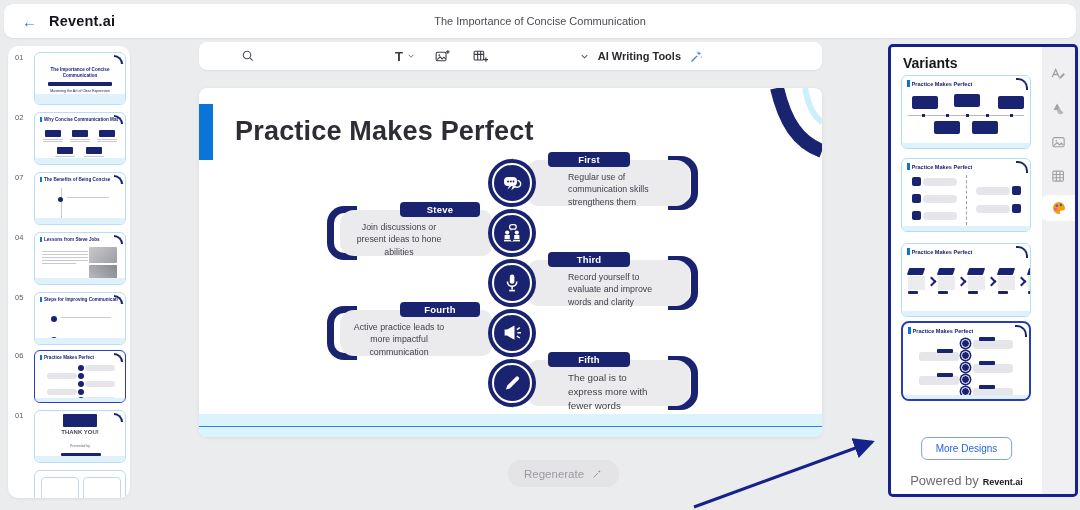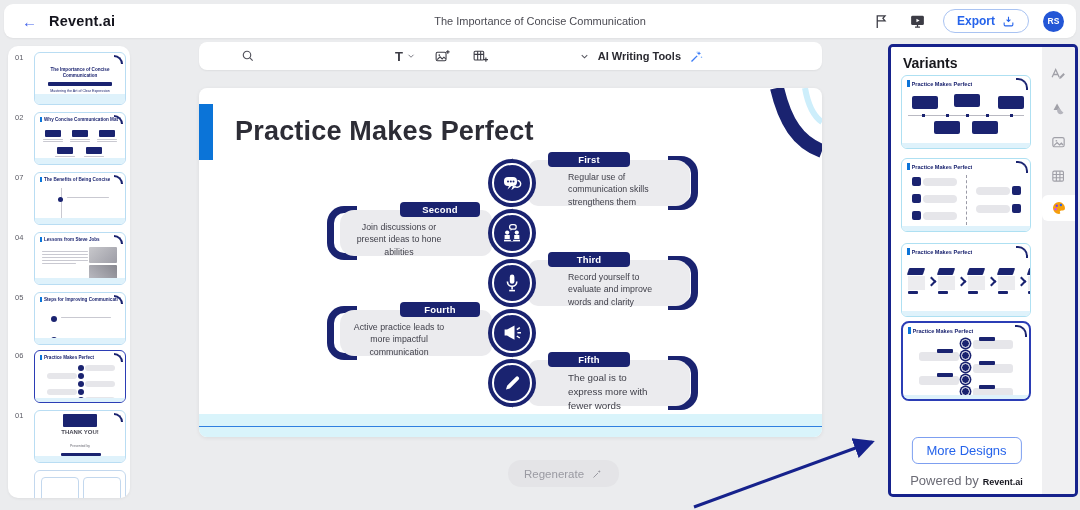--- a/index.html
+++ b/index.html
@@ -89,21 +89,21 @@
   .v-strip { flex:1; background:#f0f0f2; position:relative; }
   .v-heading { position:absolute; left:12px; top:8px; font-size:14px; font-weight:bold; color:#17171c; }
   .v-card { position:absolute; left:10px; width:130px; height:74px; background:#fff; border:1px solid #aee0f2;
             border-radius:6px; overflow:hidden; cursor:pointer; }
   .v-card.sel { border:2px solid #2b3db5; border-radius:8px; }
   .v-card .m-txt { font-size:5.6px; }
   .v-card .m-bar { width:2.5px; height:7px; }
   .v-card .s-foot { height:5px; }
   .v-card .m-arc { width:12px; height:12px; border-width:2.8px; }
   .more-btn { position:absolute; left:50%; transform:translateX(-50%); top:390px; border:1px solid #7d9ff0;
-              border-radius:6px; background:#fff; color:#2563eb; font-size:13px; padding:5px 14px;
+              border-radius:6px; background:#fff; color:#2563eb; font-size:10px; padding:5px 14px;
               white-space:nowrap; cursor:pointer; }
   .powered { position:absolute; left:0; right:0; top:424px; text-align:center; }
   .powered .p1 { font-size:13px; color:#6b6b75; }
   .powered .p2 { font-size:9px; font-weight:bold; color:#15151e; margin-left:4px; }
   .strip-icon { position:absolute; left:50%; transform:translateX(-50%); width:30px; height:26px;
                 display:flex; align-items:center; justify-content:center; cursor:pointer; }
   .strip-icon.active { background:#fff; border-radius:6px 0 0 6px; width:34px; }
 
   
   .row-line { display:flex; align-items:center; gap:2px; position:absolute; }
@@ -117,41 +117,20 @@
 </style>
 </head>
 <body>
 
 <div class="stage">
 
   <header class="topbar">
     <span class="back">←</span>
     <span class="logo">Revent.ai</span>
     <div class="doc-title">The Importance of Concise Communication</div>
-    <div class="top-actions">
-      <span class="icon-btn">
-        <svg width="17" height="17" viewBox="0 0 24 24" fill="none" stroke="#3c3c45" stroke-width="1.8">
-          <path d="M6 3 v18 M6 4 h11 l-3 3.5 3 3.5 H6"></path>
-        </svg>
-      </span>
-      <span class="icon-btn">
-        <svg width="17" height="17" viewBox="0 0 24 24">
-          <rect x="3" y="4" width="18" height="13" rx="2" fill="#3c3c45"></rect>
-          <path d="M10.5 8 l4.5 2.5 -4.5 2.5 z" fill="#fff"></path>
-          <path d="M12 17 v3 M8.5 20 h7" stroke="#3c3c45" stroke-width="1.8"></path>
-        </svg>
-      </span>
-      <button class="export-btn">
-        <span>Export</span>
-        <svg width="13" height="13" viewBox="0 0 24 24" fill="none" stroke="#2563eb" stroke-width="2">
-          <path d="M12 3 v9 M8.5 8.5 L12 12 l3.5 -3.5 M4 14 v4 a2 2 0 0 0 2 2 h12 a2 2 0 0 0 2 -2 v-4"></path>
-        </svg>
-      </button>
-      <span class="avatar">RS</span>
-    </div>
   </header>
 
   <aside class="sidebar">
 
     <div class="s-item" style="top:4px">
       <span class="s-num">01</span>
       <div class="s-thumb">
         <div class="m-arc"></div>
         <div class="abs" style="left:10px;right:10px;top:14px;text-align:center">
           <div class="m-txt" style="white-space:normal;line-height:1.3">The Importance of Concise Communication</div>
@@ -368,21 +347,21 @@
           <circle cx="8" cy="10.5" r="1" fill="#1a2370"></circle>
             <circle cx="10.8" cy="10.5" r="1" fill="#1a2370"></circle>
             <circle cx="13.5" cy="10.5" r="1" fill="#1a2370"></circle>
           <path d="M9 15 l-1.5 3.5 4-3.5" fill="#fff"></path>
           <path d="M17.5 9.5 a3.4 3.4 0 1 1 -2.4 6 l-2.4 1.8 .8-2.4" fill="none" stroke="#fff" stroke-width="1.4"></path>
         </svg>
       </div>
     </div>
 
     <div class="t-box left" style="top:122px">
-      <div class="t-badge">Second</div>
+      <div class="t-badge">Steve</div>
       <div class="t-text">Join discussions or present ideas to hone abilities</div>
     </div>
     <div class="t-bracket left" style="top:118px"></div>
     <div class="t-circle" style="top:121px">
       <div class="inner">
         <svg width="24" height="24" viewBox="0 0 24 24">
           <rect x="9.6" y="3.6" width="6.6" height="4.6" rx="2.2" fill="none" stroke="#fff" stroke-width="1.3"></rect>
           <path d="M11 8.2 l-.6 1.8 2.2-1.8" fill="#fff"></path>
           <circle cx="7.2" cy="11.6" r="2.1" fill="#fff"></circle>
           <path d="M4.6 14 h5.2 v4 h-5.2 z" fill="#fff"></path>

